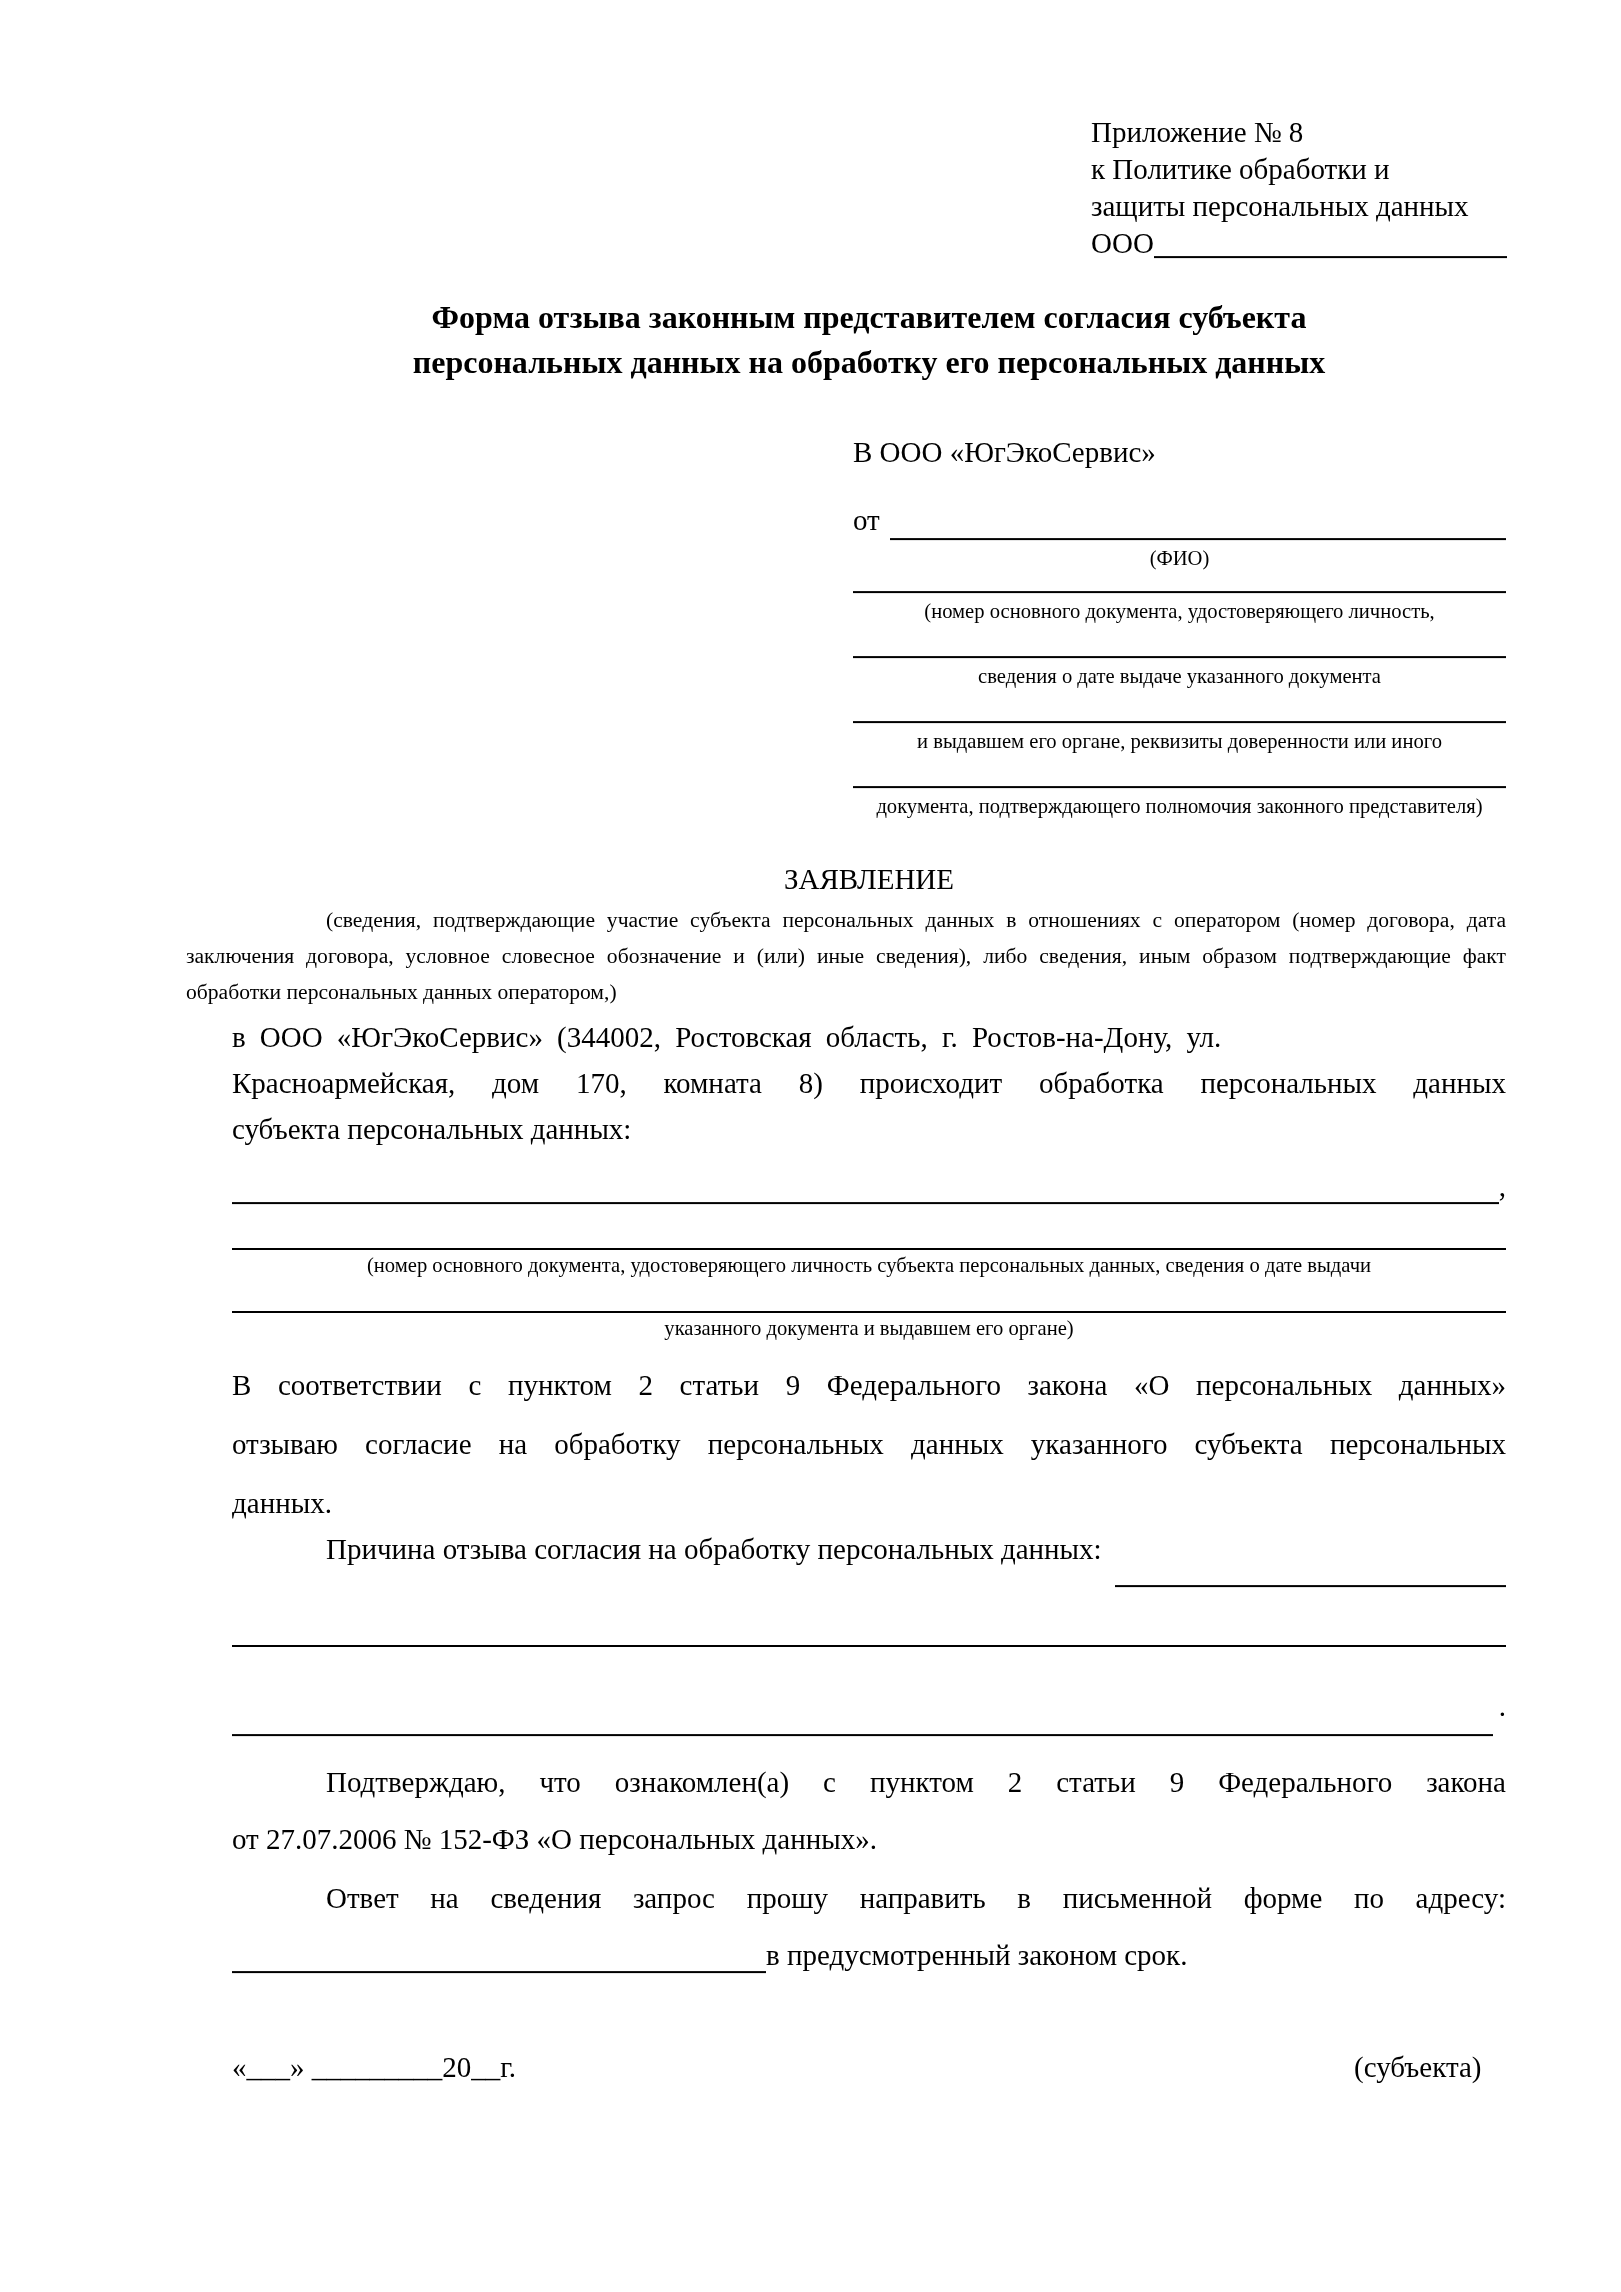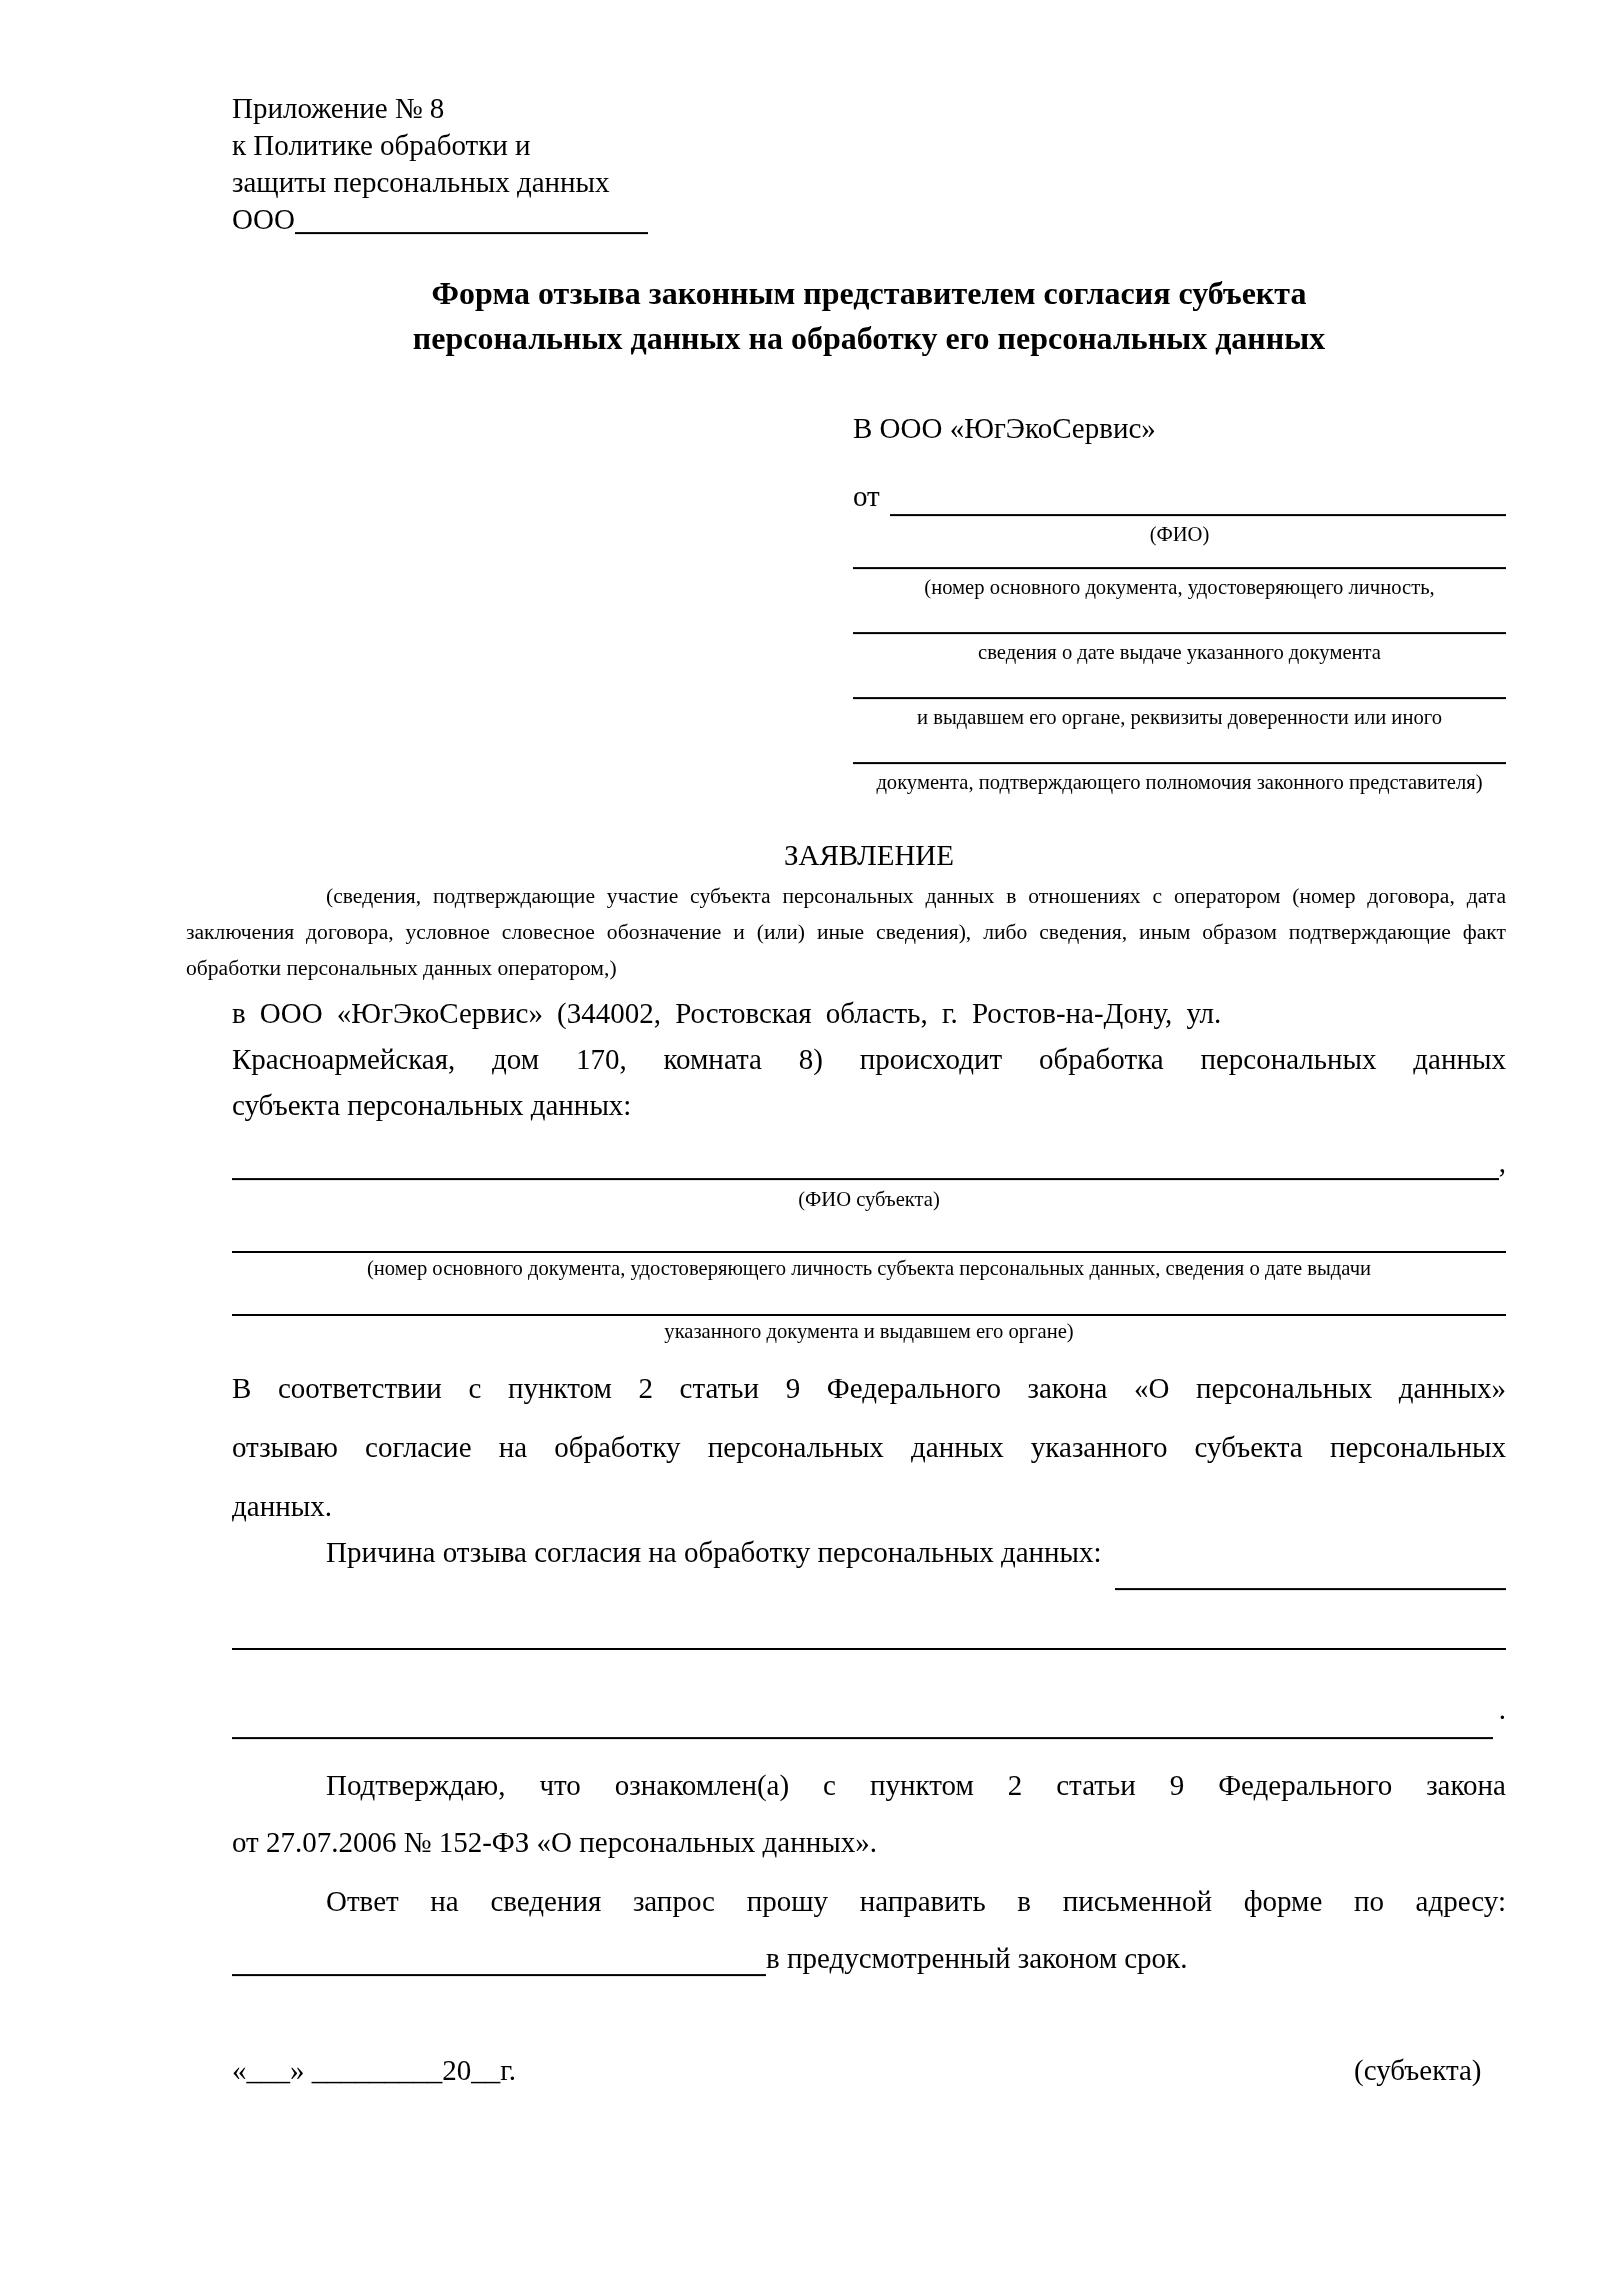--- a/index.html
+++ b/index.html
@@ -9,21 +9,21 @@
     font-size:29px; overflow:hidden; margin:0 auto;
   }
   .content { position:absolute; left:232px; top:0; width:1274px; }
 
   .bl { border-bottom:2.9px solid #000; align-self:flex-end; transform:translateY(-4.9px); }
   .grow { flex:1 1 auto; }
   .row { display:flex; align-items:baseline; }
   .jl { text-align:justify; text-align-last:justify; -moz-text-align-last:justify; }
   .cap { font-size:20.6px; text-align:center; }
 
-  .appendix { width:416px; line-height:37px; padding-top:90px; }
+  .appendix { margin-left:859px; width:416px; line-height:37px; padding-top:114px; }
   .appendix .row .bl { transform:translateY(-3.9px); }
 
   .title { margin-top:33px; text-align:center; font-weight:bold; font-size:32px; line-height:45px; }
 
   .addressee { margin-top:51px; margin-left:621px; width:653px; }
   .addressee .to { margin-bottom:35px; }
   .addressee .from-row { height:41px; }
   .addressee .from-row .lbl { margin-right:9.8px; }
   .addressee .g1 { margin-top:21.6px; height:4.9px; }
   .addressee .g  { margin-top:33px; height:4.9px; }
@@ -120,21 +120,20 @@
       <div class="l1">в ООО «ЮгЭкоСервис» (344002, Ростовская область, г. Ростов-на-Дону, ул.</div>
       <div class="jl">Красноармейская, дом 170, комната 8) происходит обработка персональных данных</div>
       <div>субъекта персональных данных:</div>
     </div>
 
     <div class="row comma-row">
       <span class="bl grow"></span>
       <span>,</span>
     </div>
     <div class="subject-caps">
-      <div class="cap">(ФИО субъекта)</div>
       <div class="blank-full"></div>
       <div class="cap">(номер основного документа, удостоверяющего личность субъекта персональных данных, сведения о дате выдачи</div>
       <div class="blank-full b2"></div>
       <div class="cap">указанного документа и выдавшем его органе)</div>
     </div>
 
     <div class="legal">
       <div class="jl">В соответствии с пунктом 2 статьи 9 Федерального закона «О персональных данных»</div>
       <div class="jl">отзываю согласие на обработку персональных данных указанного субъекта персональных</div>
       <div>данных.</div>

